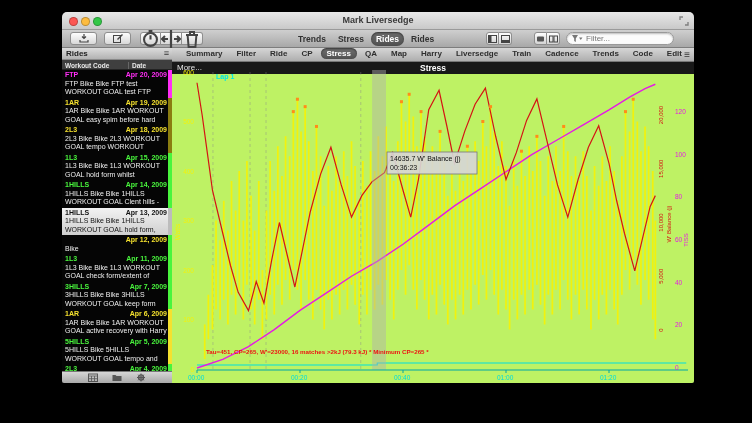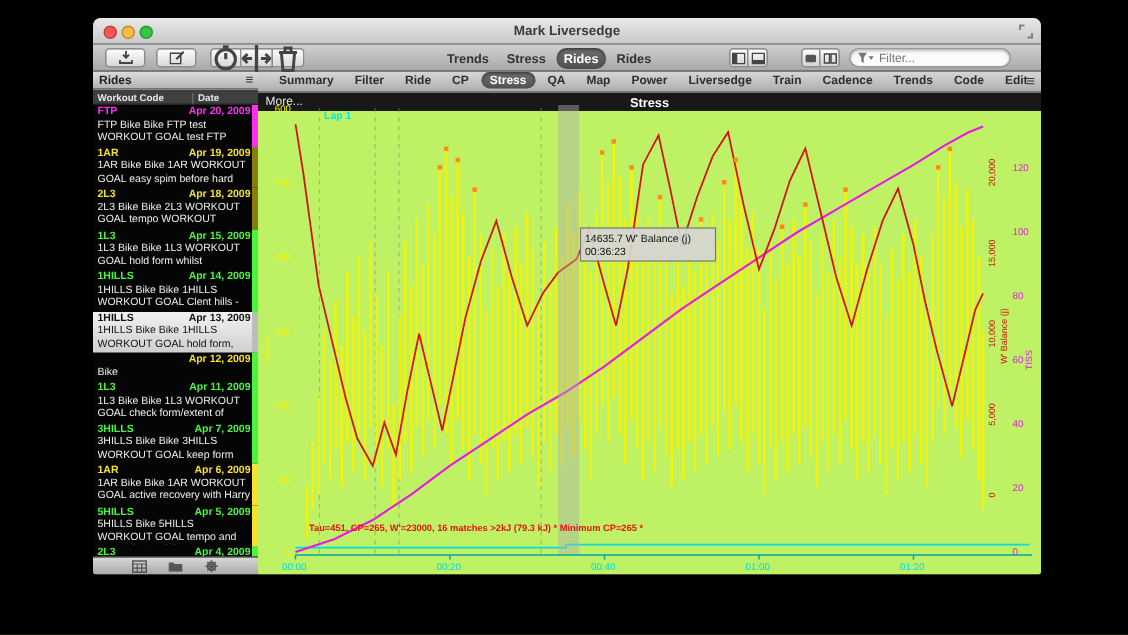--- a/index.html
+++ b/index.html
@@ -293,21 +293,21 @@
 
     <div id="chartpanel">
       <div id="tabbar">
           <div class="tab">Summary</div>
           <div class="tab">Filter</div>
           <div class="tab">Ride</div>
           <div class="tab">CP</div>
           <div class="tab active">Stress</div>
           <div class="tab">QA</div>
           <div class="tab">Map</div>
-          <div class="tab">Power</div>
+          <div class="tab">Harry</div>
           <div class="tab">Liversedge</div>
           <div class="tab">Train</div>
           <div class="tab">Cadence</div>
           <div class="tab">Trends</div>
           <div class="tab">Code</div>
           <div class="tab">Edit</div>
         </div>
       <span id="tab-menu">≡</span>
       <div id="chart">
         <div id="chart-head">

